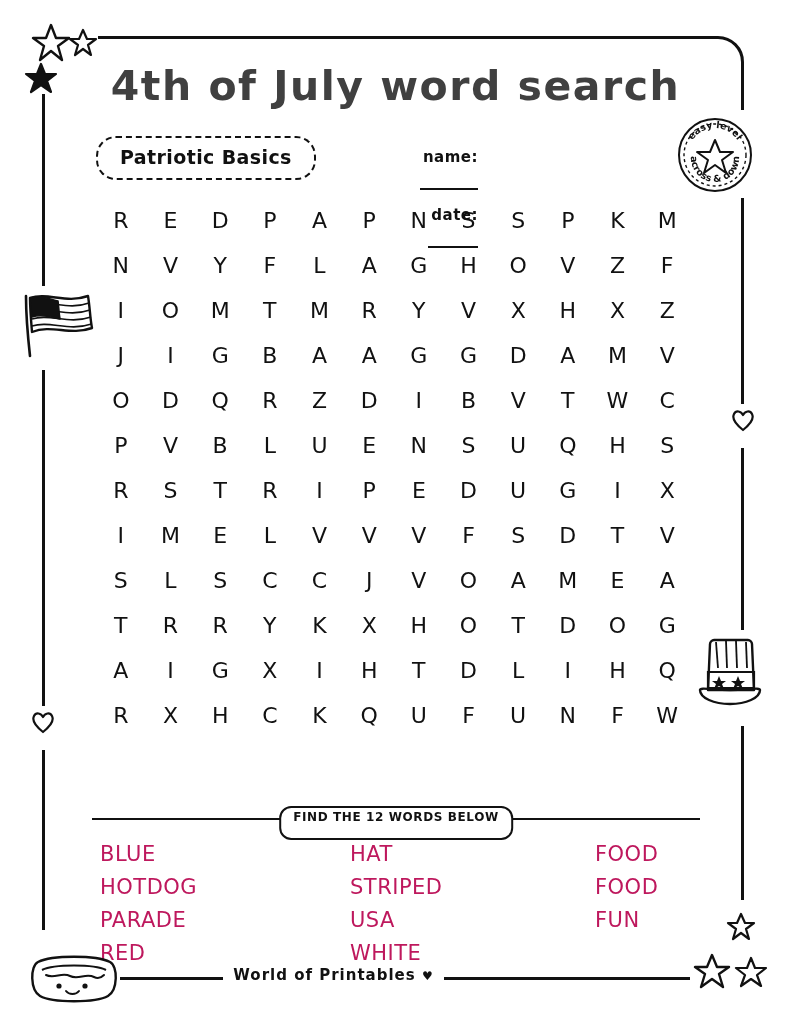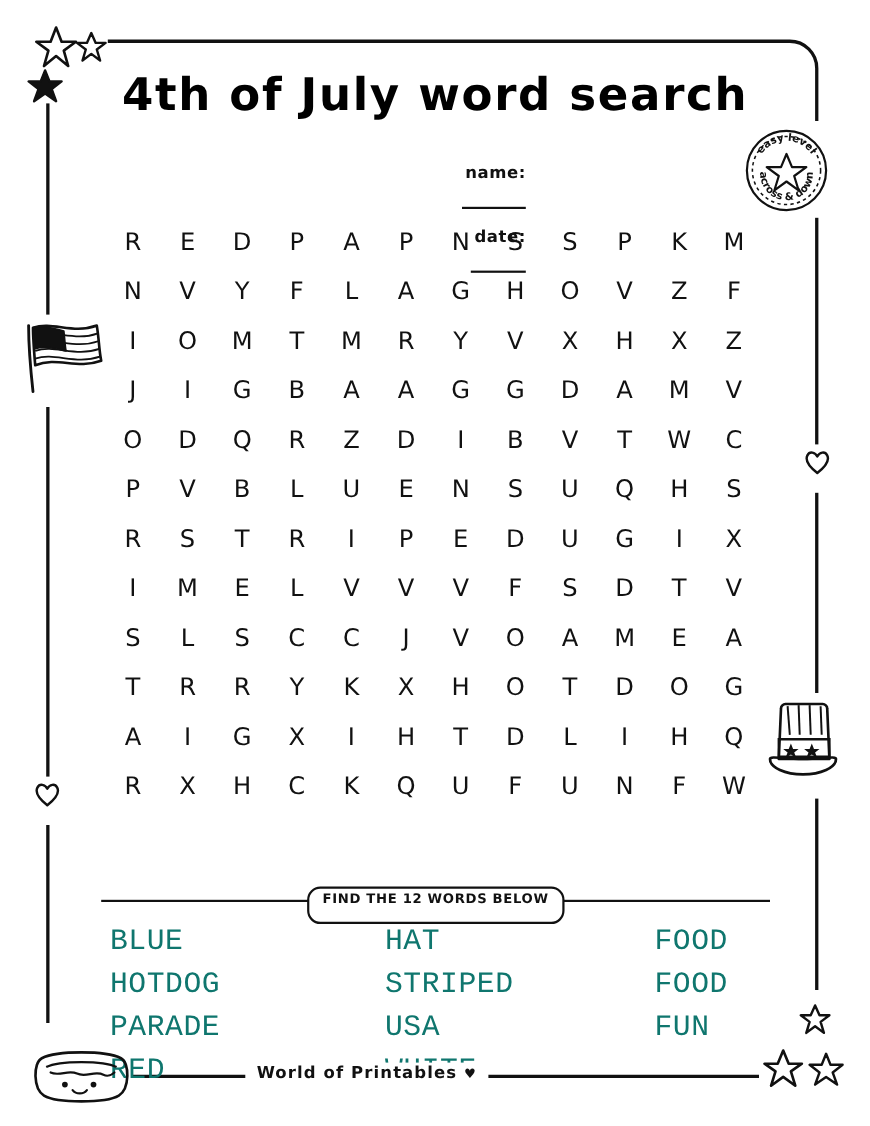--- a/index.html
+++ b/index.html
@@ -50,21 +50,21 @@
   .title {
     position: absolute;
     left: 0;
     top: 62px;
     width: 791px;
     text-align: center;
     font-family: "DejaVu Sans", sans-serif;
     font-weight: bold;
     font-size: 41px;
     letter-spacing: 1.5px;
-    color: #000000;
+    color: #404040;
   }
 
   
   .pill {
     position: absolute;
     left: 96px;
     top: 136px;
     padding: 8px 22px 10px 22px;
     border: 2px dashed #111111;
     border-radius: 20px;
@@ -158,24 +158,23 @@
   .wordlist {
     position: absolute;
     left: 100px;
     top: 842px;
     width: 600px;
     display: grid;
     grid-template-columns: 250px 245px auto;
     row-gap: 9px;
   }
   .word {
-    font-size: 27px;
+    font-size: 21px;
     letter-spacing: 0.5px;
-    color: #0f766e;
-    font-family: Liberation Mono, monospace;
+    color: #be185d;
   }
 
   
   .footer {
     position: absolute;
     left: 0;
     top: 966px;
     width: 667px;
     text-align: center;
     font-size: 15px;
@@ -229,20 +228,21 @@
       </svg>
   </div>
   <div class="deco star-tl3">
     <svg width="34" height="34" viewBox="0 0 34 34">
         <polygon points="17,2 21,12 32,12 23,19 27,30 17,23 7,30 11,19 2,12 13,12" fill="#111" stroke="#111" stroke-width="2.2" stroke-linejoin="round"></polygon>
       </svg>
   </div>
 
   <div class="title">4th of July word search</div>
 
+  <div class="pill">Patriotic Basics</div>
 
   <div class="namedate">
     <span>name:</span>
     <span class="blank"></span>
     <span style="width:12px"></span>
     <span>date:</span>
     <span class="blank short"></span>
   </div>
 
   <div class="badge">

